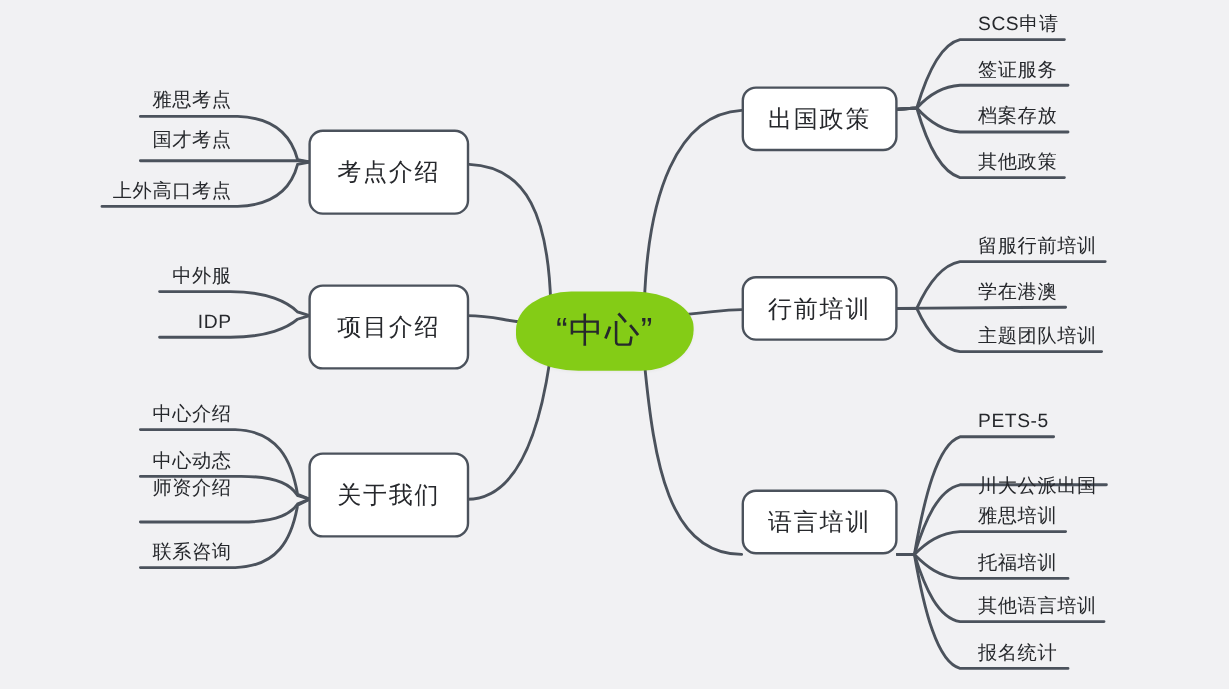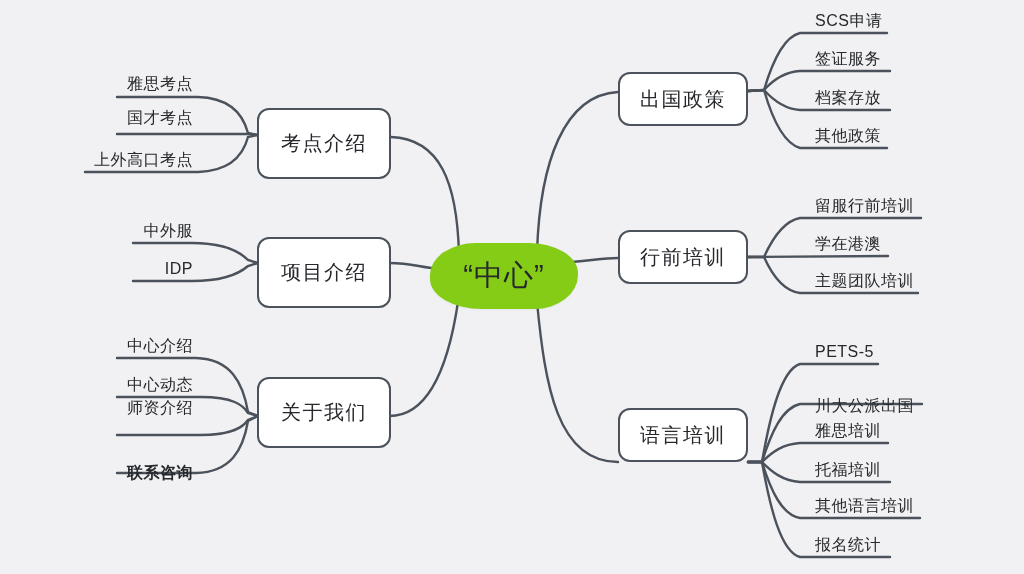--- a/index.html
+++ b/index.html
@@ -117,21 +117,21 @@
   <div class="branch-node bn-right" style="top:408px;">语言培训</div>
 
   <div class="leaf leaf-l" style="top:74px;">雅思考点</div>
   <div class="leaf leaf-l" style="top:108px;">国才考点</div>
   <div class="leaf leaf-l" style="top:221px;">中外服</div>
   <div class="leaf leaf-l" style="top:150px;">上外高口考点</div>
   <div class="leaf leaf-l" style="top:259px;">IDP</div>
   <div class="leaf leaf-l" style="top:336px;">中心介绍</div>
   <div class="leaf leaf-l" style="top:375px;">中心动态</div>
   <div class="leaf leaf-l" style="top:398px;">师资介绍</div>
-  <div class="leaf leaf-l" style="top:463px;font-weight:bold;">联系咨询</div>
+  <div class="leaf leaf-l" style="top:451px;">联系咨询</div>
 
   <div class="leaf leaf-r" style="top:11px;">SCS申请</div>
   <div class="leaf leaf-r" style="top:49px;">签证服务</div>
   <div class="leaf leaf-r" style="top:88px;">档案存放</div>
   <div class="leaf leaf-r" style="top:126px;">其他政策</div>
   <div class="leaf leaf-r" style="top:196px;">留服行前培训</div>
   <div class="leaf leaf-r" style="top:234px;">学在港澳</div>
   <div class="leaf leaf-r" style="top:271px;">主题团队培训</div>
   <div class="leaf leaf-r" style="top:342px;">PETS-5</div>
   <div class="leaf leaf-r" style="top:396px;">川大公派出国</div>

